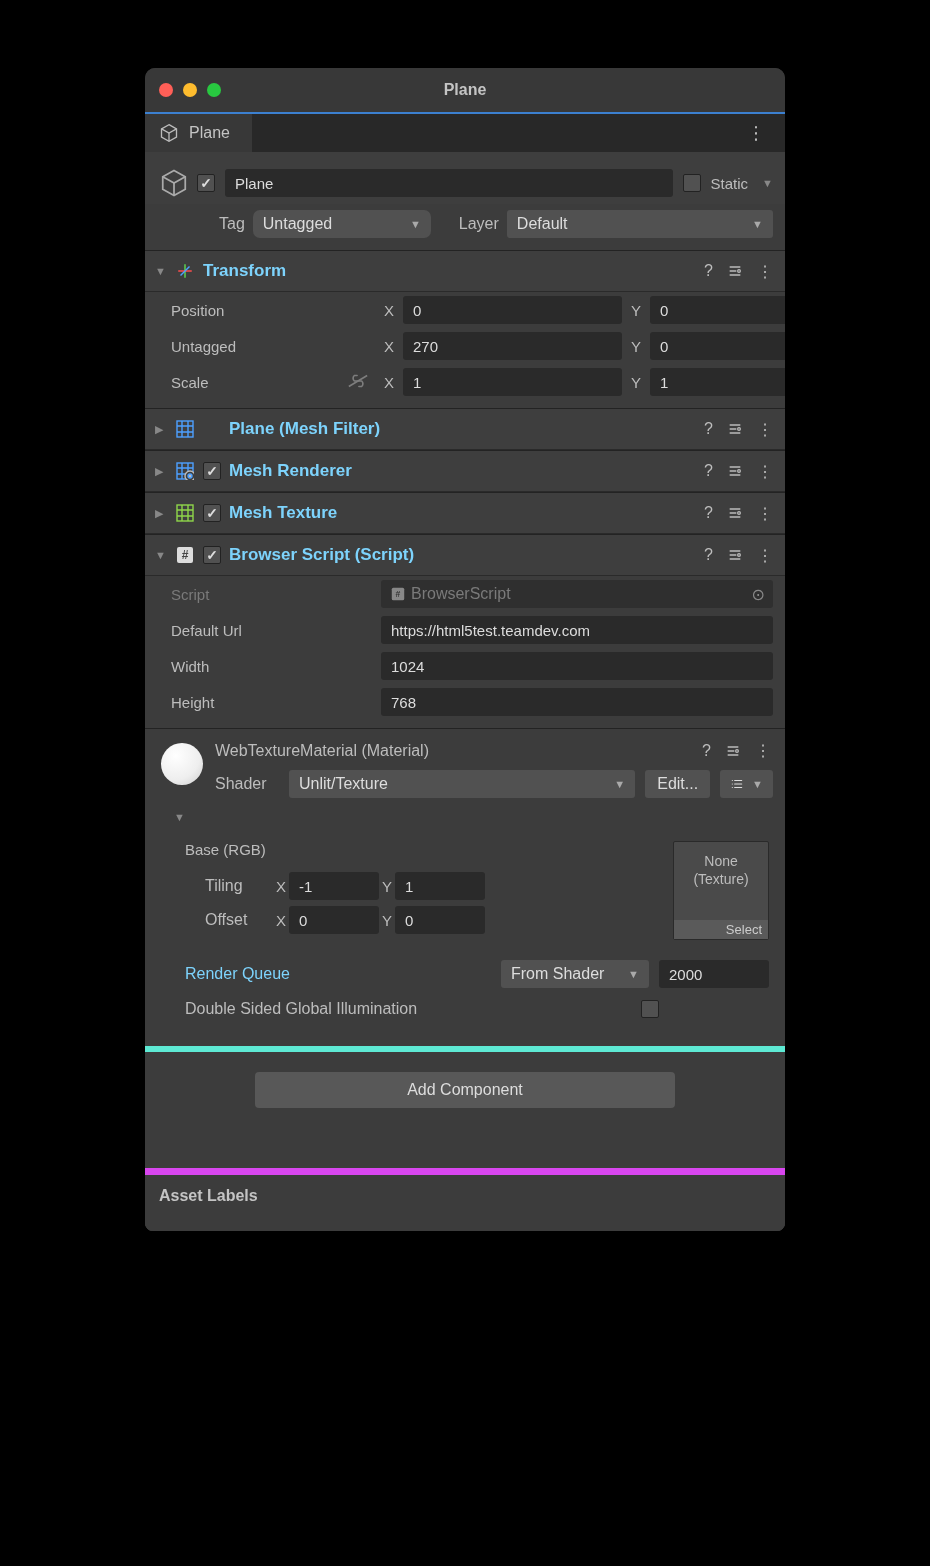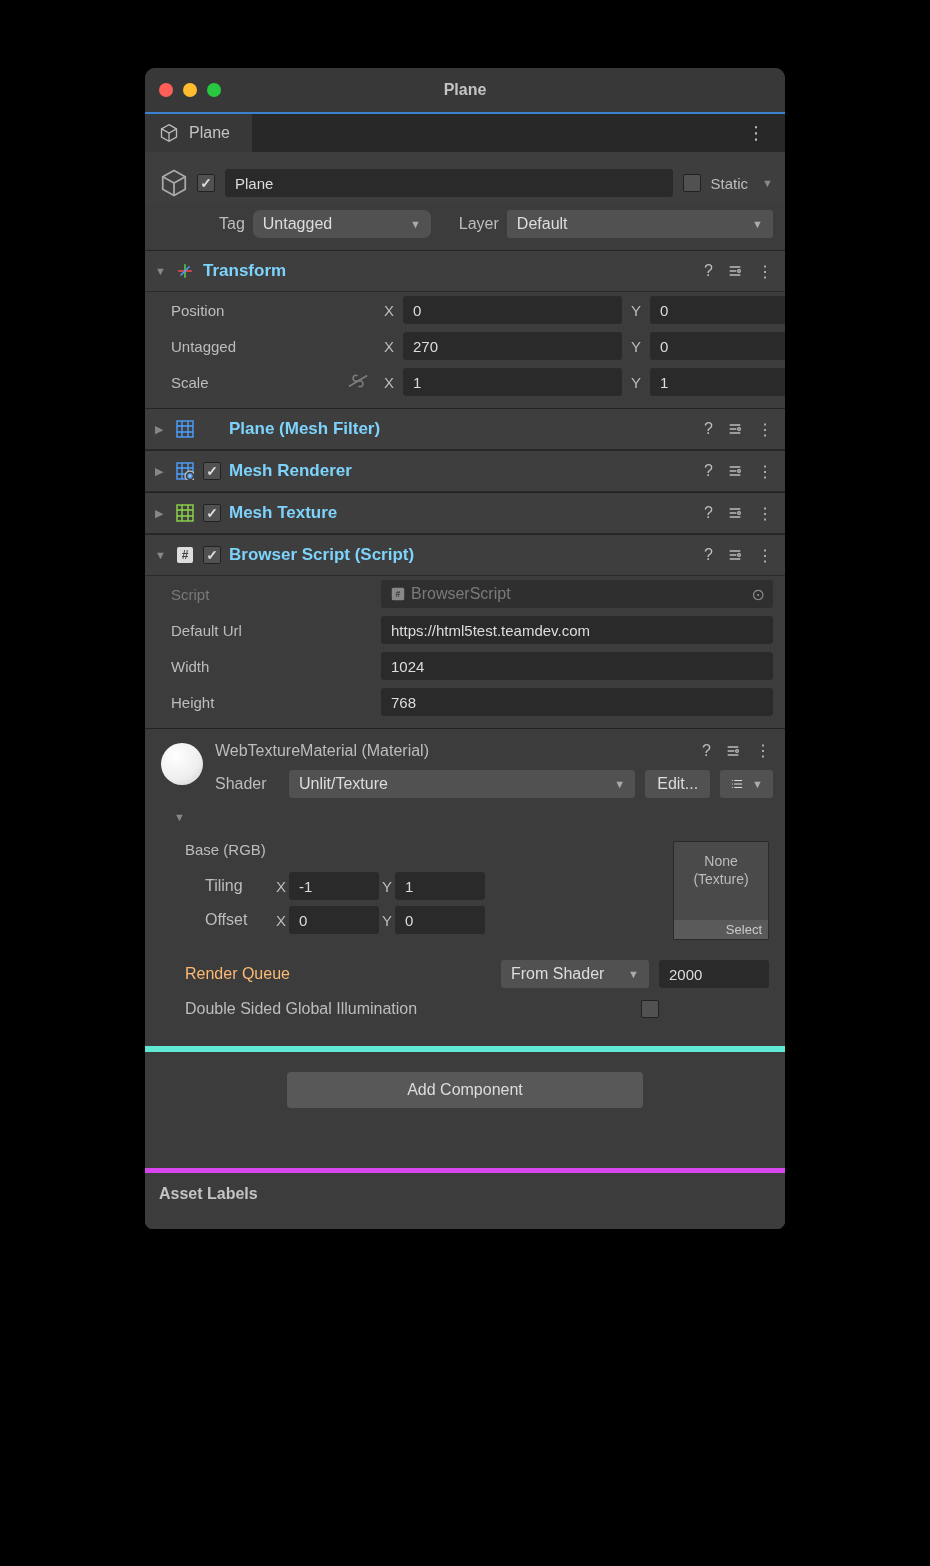--- a/index.html
+++ b/index.html
@@ -51,26 +51,26 @@
 .mat-body { padding: 14px 16px 28px 40px; border-bottom: 6px solid #5eead4; }
 .tex-row { display: flex; gap: 16px; margin-bottom: 20px; }
 .tex-left { flex: 1; }
 .tex-title { color: #bdbdbd; margin-bottom: 14px; font-size: 15px; }
 .tiling-row { display: flex; align-items: center; gap: 0; margin-bottom: 6px; padding-left: 20px; }
 .tiling-lbl { color: #bdbdbd; width: 68px; }
 .tex-box { width: 96px; background: #4a4a4a; border: 1px solid #2a2a2a; border-radius: 2px; display: flex; flex-direction: column; }
 .tex-none { flex: 1; color: #bdbdbd; text-align: center; padding: 10px 4px; font-size: 14px; line-height: 1.3; }
 .tex-select { background: #5a5a5a; text-align: right; padding: 2px 6px; color: #ccc; font-size: 13px; cursor: pointer; }
 .rq-row { display: flex; align-items: center; gap: 10px; margin-bottom: 12px; }
-.rq-lbl { color: #fdba74; flex: 1; }
+.rq-lbl { color: #7dd3fc; flex: 1; }
 .dsgi-row { display: flex; align-items: center; gap: 10px; }
 .dsgi-lbl { color: #bdbdbd; flex: 1; }
 .add-comp-wrap { padding: 20px 12px 60px; display: flex; justify-content: center; }
-.add-comp { background: #585858; color: #ddd; border-radius: 4px; width: 356px; height: 36px; display: flex; align-items: center; justify-content: center; font-size: 16px; cursor: pointer; }
-.asset-labels { border-top: 5px solid #d946ef; padding: 12px 14px 26px; color: #c4c4c4; font-weight: 600; font-size: 16px; background: #3c3c3c; }
+.add-comp { background: #585858; color: #ddd; border-radius: 4px; width: 420px; height: 36px; display: flex; align-items: center; justify-content: center; font-size: 16px; cursor: pointer; }
+.asset-labels { border-top: 7px solid #d946ef; padding: 12px 14px 26px; color: #c4c4c4; font-weight: 600; font-size: 16px; background: #3c3c3c; }
 .link-icon { width: 22px; height: 16px; margin-right: 4px; opacity: 0.7; }
 svg { display: block; }
 </style>
 </head>
 <body>
 
 <div class="window">
 
   <div class="titlebar">
     <div class="tl-dots">

